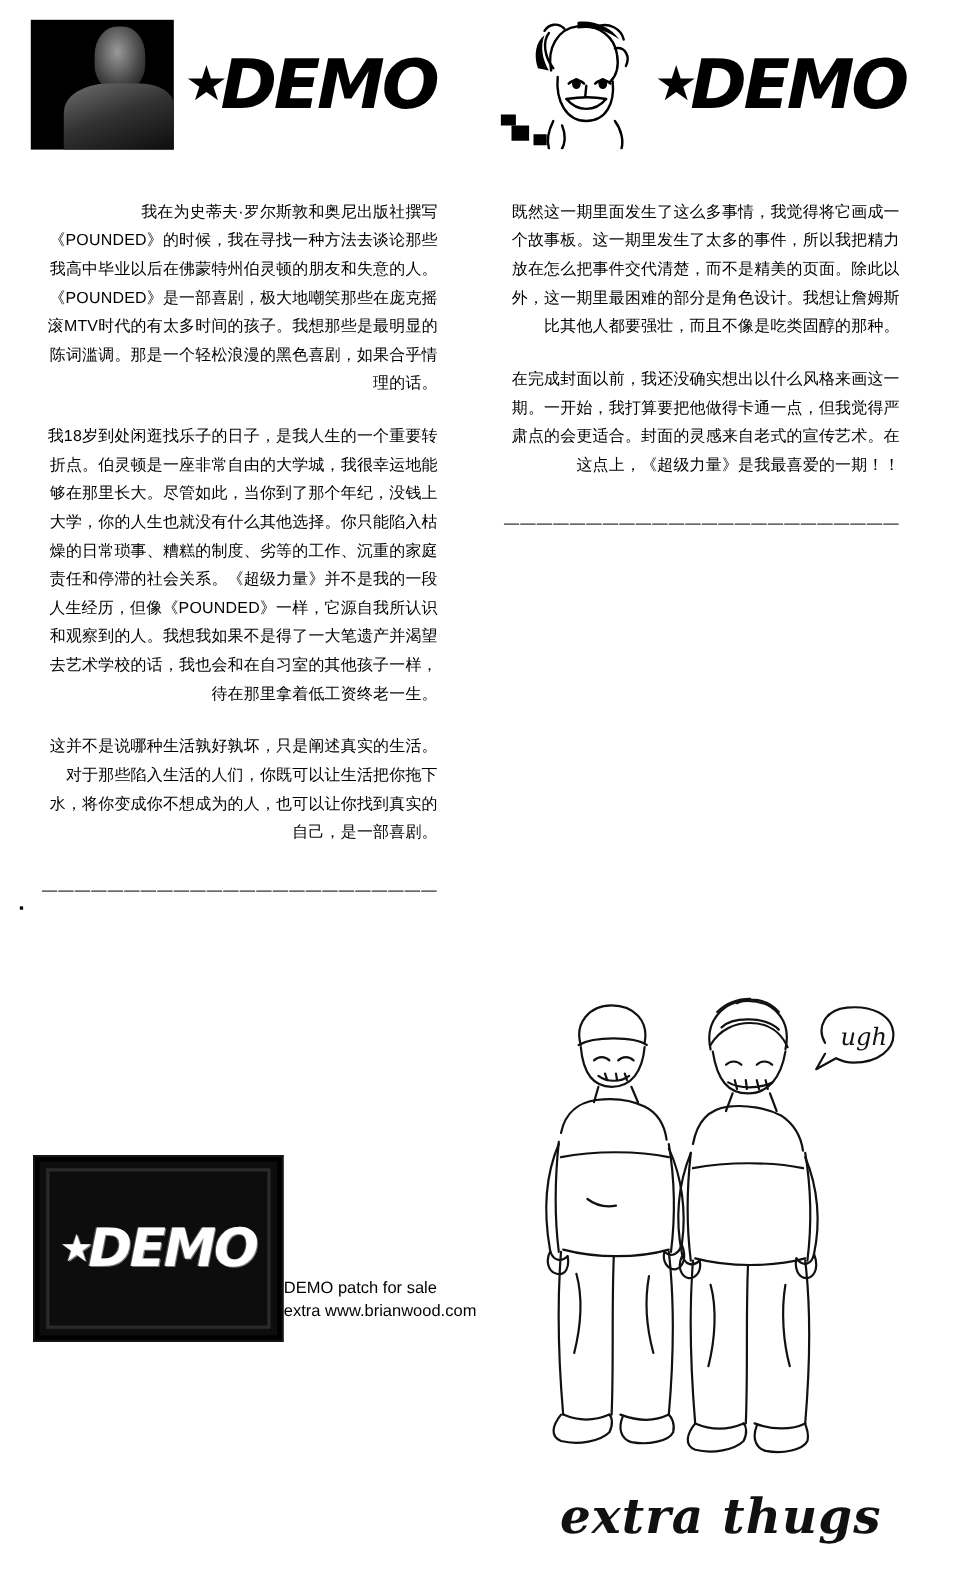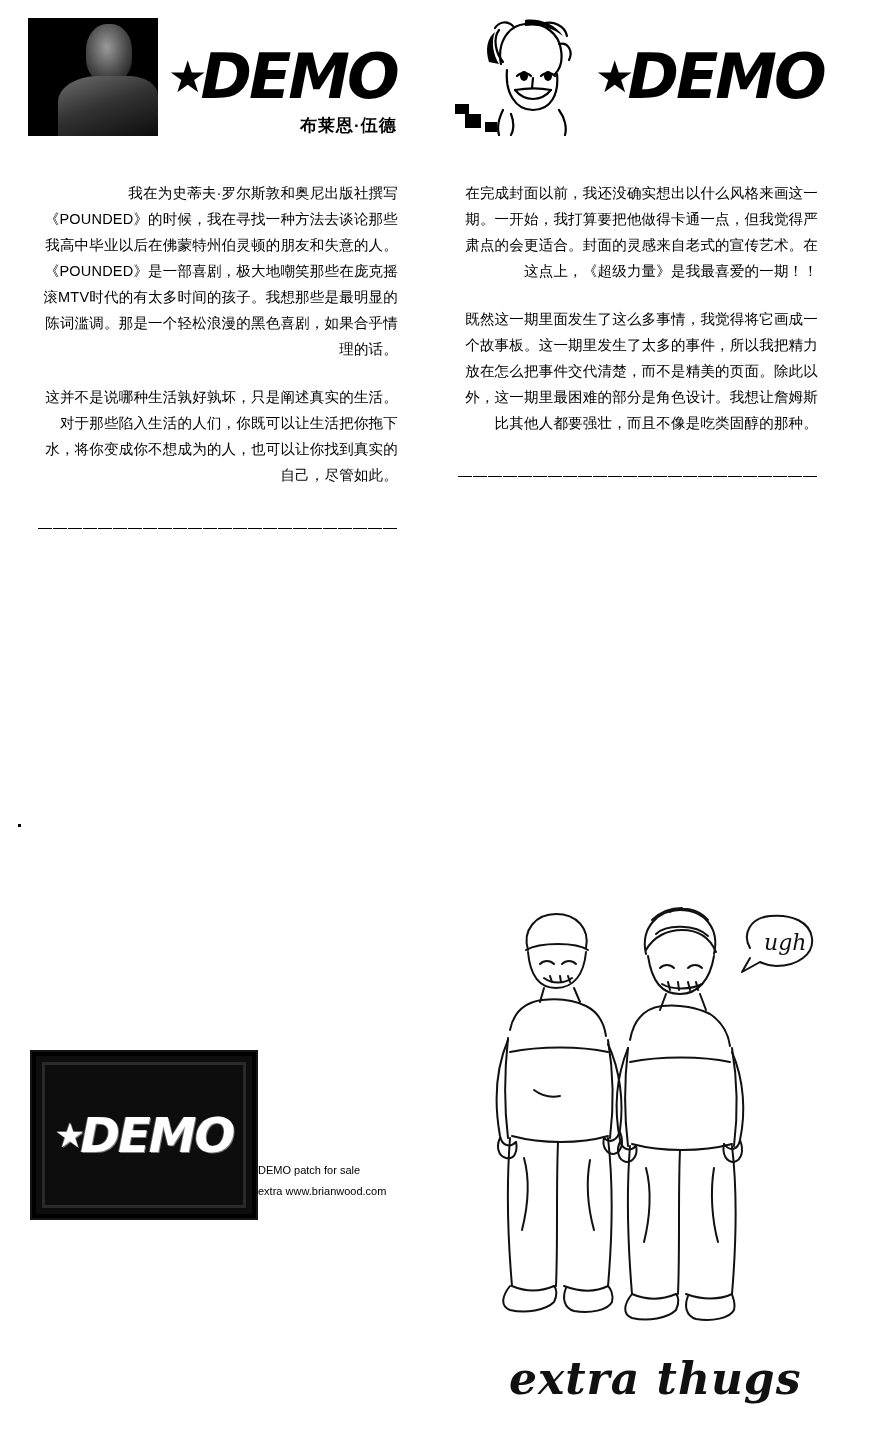--- a/index.html
+++ b/index.html
@@ -139,21 +139,21 @@
     display: flex;
     align-items: center;
     text-shadow: 1px 1px 0 #777, -1px 0 0 #555;
   }
   .patch-word .star { font-size: 34px; margin-right: -3px; font-style: normal; }
 
   .patch-caption {
     position: absolute;
     left: 258px;
     top: 1160px;
-    font-size: 11px;
+    font-size: 15px;
     line-height: 21px;
     font-family: "Liberation Sans", sans-serif;
   }
 
   
   .sketch {
     position: absolute;
     left: 470px;
     top: 890px;
     width: 370px;
@@ -183,21 +183,20 @@
 </head>
 <body>
 
 <div class="credit-block credit-left">
   <div class="portrait photo"></div>
   <div class="credit-text">
     <div class="demo-word">
       <span class="star">★</span>
         <span>DEMO</span>
     </div>
-    <div class="credit-name">布莱恩·伍德</div>
   </div>
 </div>
 
 <div class="credit-block credit-right">
   <div class="portrait drawing">
     <svg width="130" height="118" viewBox="0 0 130 118">
       <g fill="none" stroke="#000" stroke-width="2.2" stroke-linecap="round">
         <path d="M46 46 C42 26 52 8 70 6 C90 4 104 16 106 32 C108 44 104 52 100 56"></path>
         <path d="M48 44 C40 34 38 20 44 12"></path>
         <path d="M58 8 C52 2 44 4 40 10"></path>
@@ -227,27 +226,28 @@
   <div class="credit-text">
     <div class="demo-word">
       <span class="star">★</span>
         <span>DEMO</span>
     </div>
   </div>
 </div>
 
 <div class="col col-left">
   <p>我在为史蒂夫·罗尔斯敦和奥尼出版社撰写《POUNDED》的时候，我在寻找一种方法去谈论那些我高中毕业以后在佛蒙特州伯灵顿的朋友和失意的人。《POUNDED》是一部喜剧，极大地嘲笑那些在庞克摇滚MTV时代的有太多时间的孩子。我想那些是最明显的陈词滥调。那是一个轻松浪漫的黑色喜剧，如果合乎情理的话。</p>
-  <p>这并不是说哪种生活孰好孰坏，只是阐述真实的生活。对于那些陷入生活的人们，你既可以让生活把你拖下水，将你变成你不想成为的人，也可以让你找到真实的自己，尽管如此。</p>
+  <p>我18岁到处闲逛找乐子的日子，是我人生的一个重要转折点。伯灵顿是一座非常自由的大学城，我很幸运地能够在那里长大。尽管如此，当你到了那个年纪，没钱上大学，你的人生也就没有什么其他选择。你只能陷入枯燥的日常琐事、糟糕的制度、劣等的工作、沉重的家庭责任和停滞的社会关系。《超级力量》并不是我的一段人生经历，但像《POUNDED》一样，它源自我所认识和观察到的人。我想我如果不是得了一大笔遗产并渴望去艺术学校的话，我也会和在自习室的其他孩子一样，待在那里拿着低工资终老一生。</p>
+  <p>这并不是说哪种生活孰好孰坏，只是阐述真实的生活。对于那些陷入生活的人们，你既可以让生活把你拖下水，将你变成你不想成为的人，也可以让你找到真实的自己，是一部喜剧。</p>
   <div class="rule">————————————————————————</div>
 </div>
 
 <div class="col col-right">
+  <p>既然这一期里面发生了这么多事情，我觉得将它画成一个故事板。这一期里发生了太多的事件，所以我把精力放在怎么把事件交代清楚，而不是精美的页面。除此以外，这一期里最困难的部分是角色设计。我想让詹姆斯比其他人都要强壮，而且不像是吃类固醇的那种。</p>
   <p>在完成封面以前，我还没确实想出以什么风格来画这一期。一开始，我打算要把他做得卡通一点，但我觉得严肃点的会更适合。封面的灵感来自老式的宣传艺术。在这点上，《超级力量》是我最喜爱的一期！！</p>
-  <p>既然这一期里面发生了这么多事情，我觉得将它画成一个故事板。这一期里发生了太多的事件，所以我把精力放在怎么把事件交代清楚，而不是精美的页面。除此以外，这一期里最困难的部分是角色设计。我想让詹姆斯比其他人都要强壮，而且不像是吃类固醇的那种。</p>
   <div class="rule">————————————————————————</div>
 </div>
 
 <div class="dot"></div>
 
 <div class="patch">
   <div class="patch-word">
     <span class="star">★</span>
       <span>DEMO</span>
   </div>

